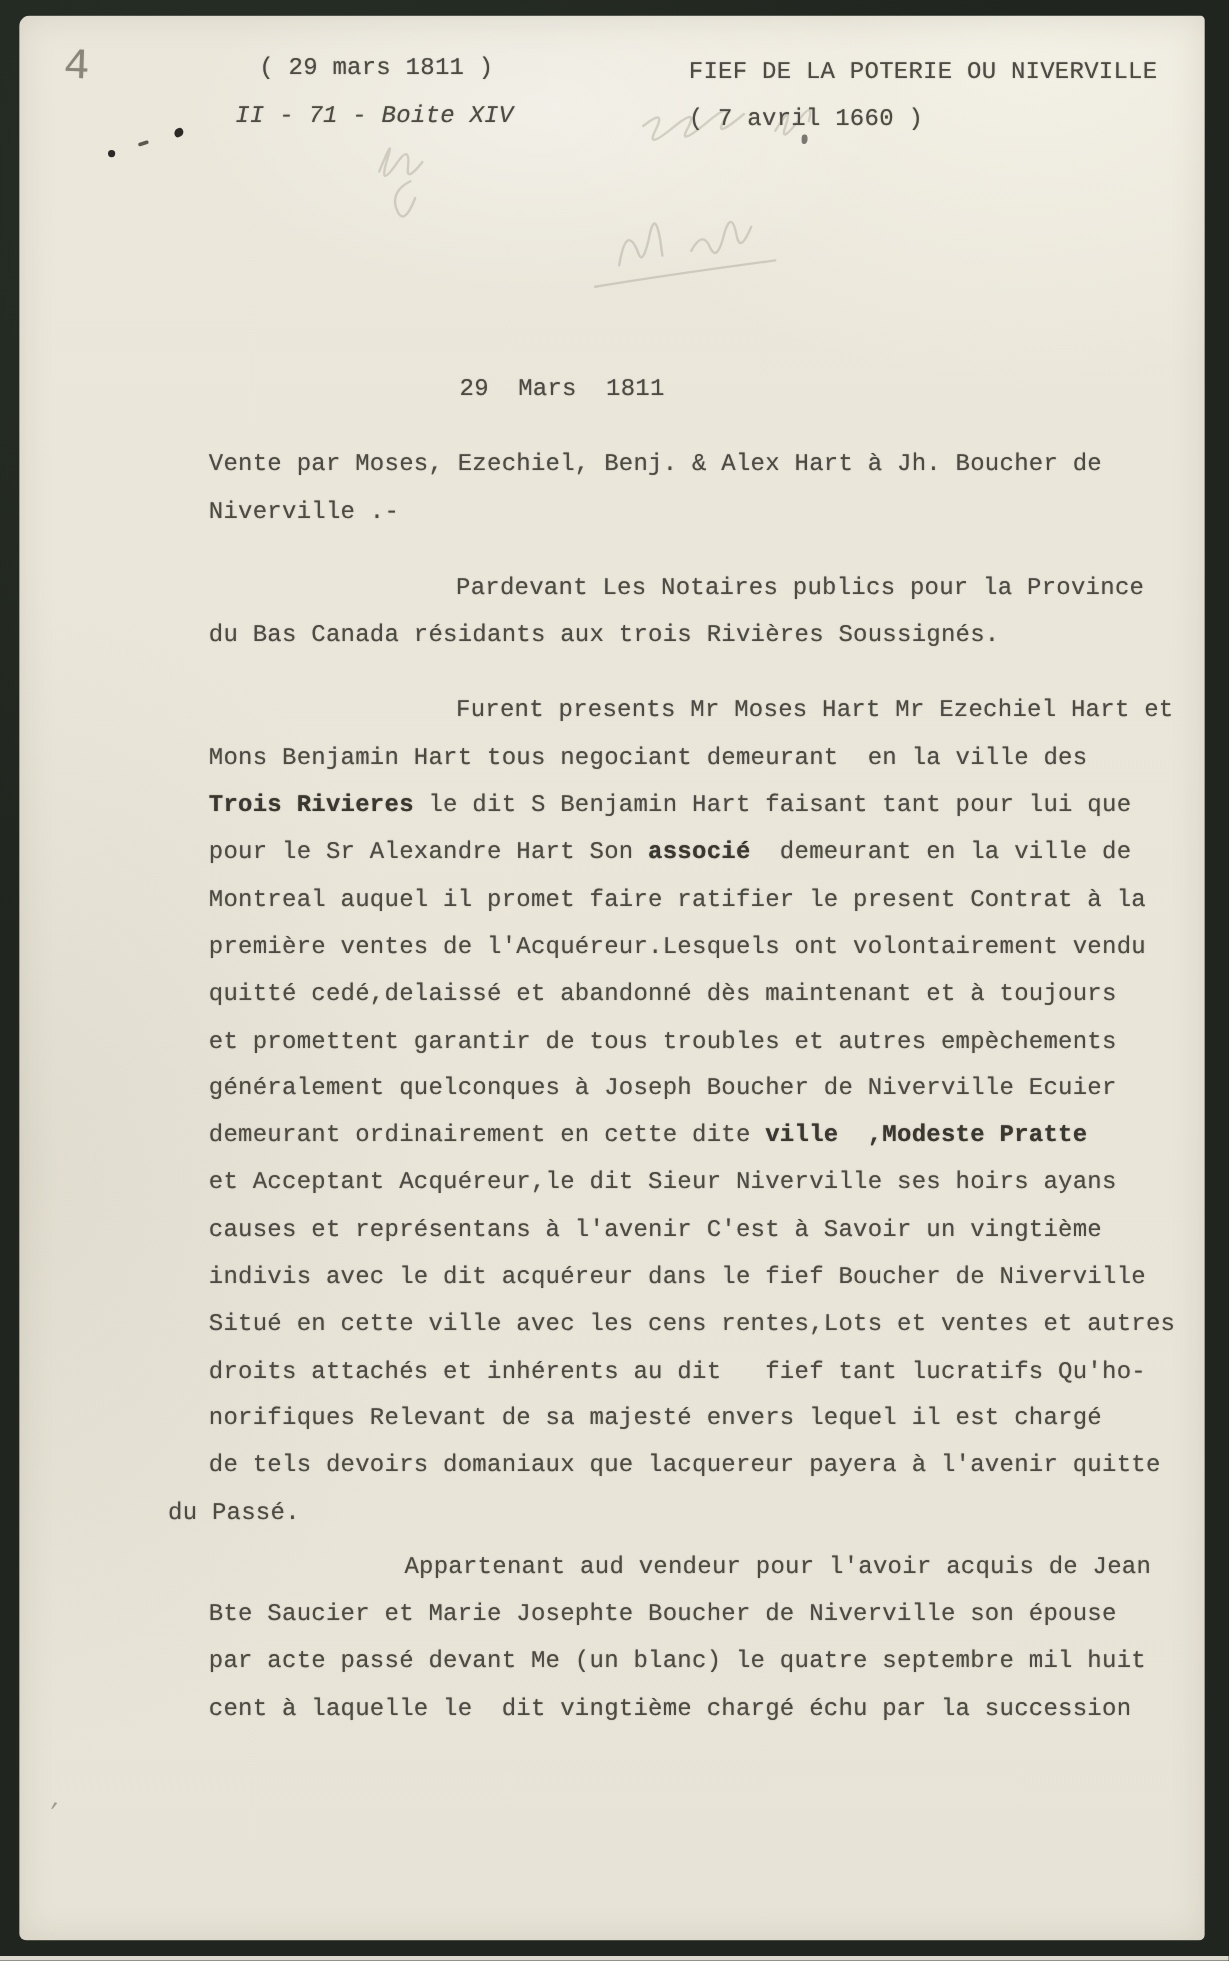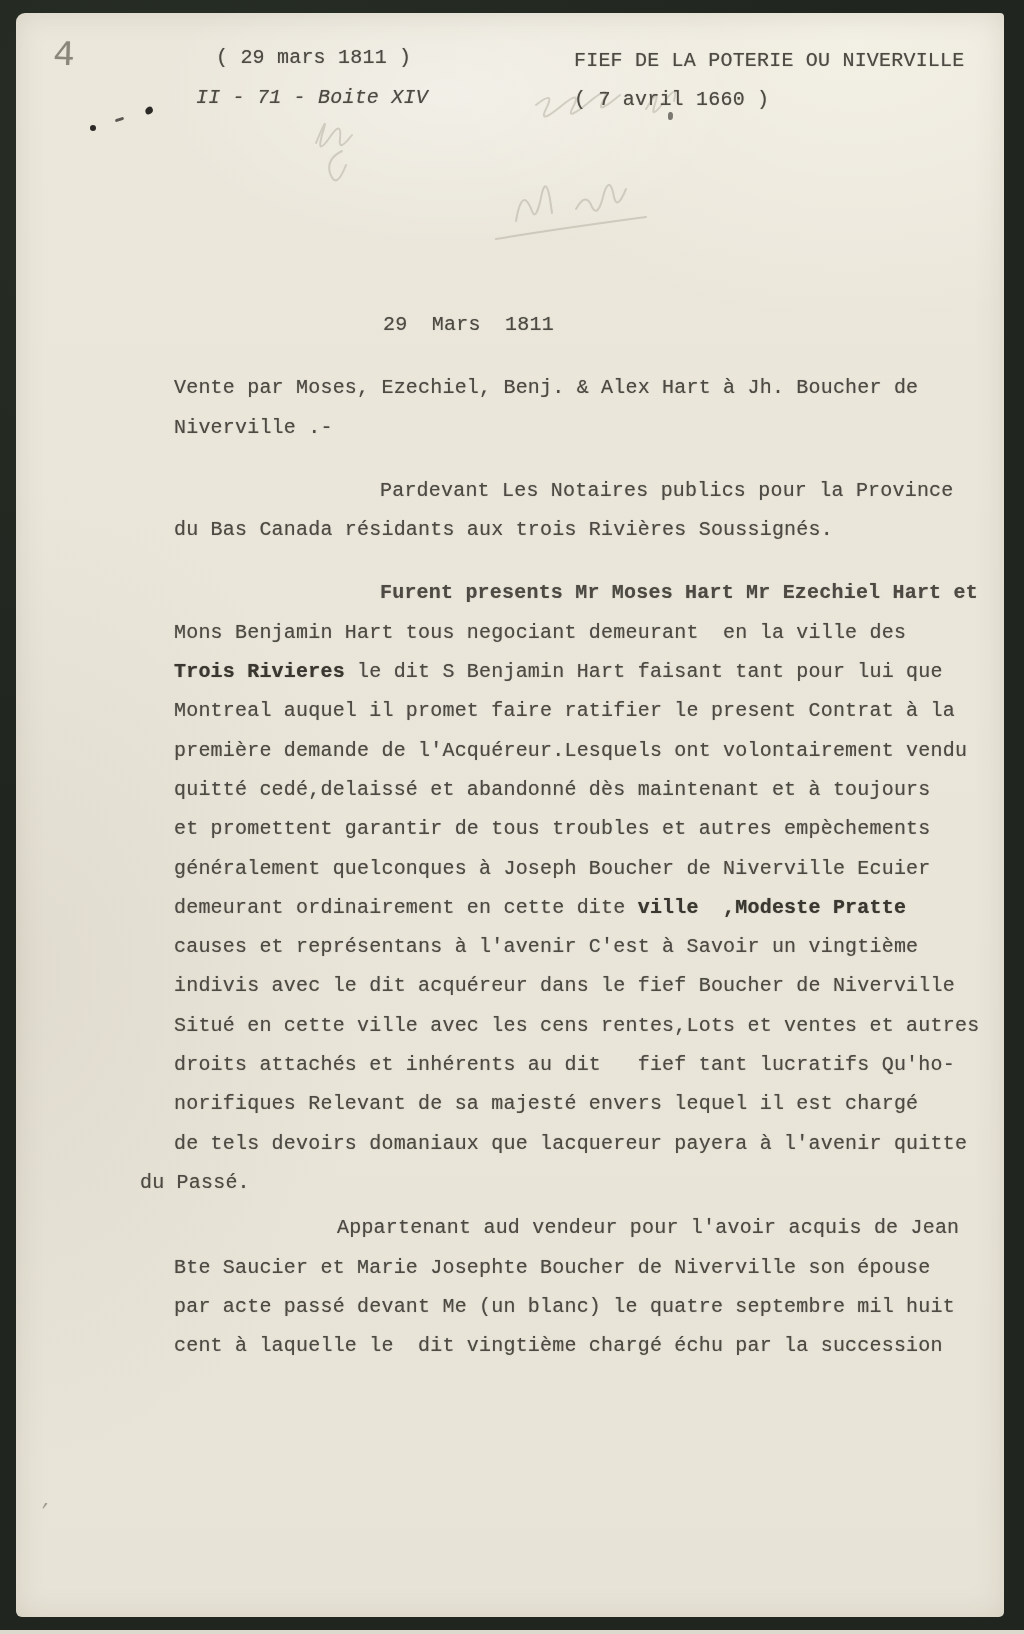--- a/index.html
+++ b/index.html
@@ -47,21 +47,21 @@
   .header-left{position:absolute;left:200px;top:33px;text-align:left;}
   .header-left .h2{margin-top:17px;margin-left:-20px;font-style:italic;}
   .header-right{position:absolute;left:558px;top:36px;width:386px;text-align:left;}
   .header-right .h2{margin-top:16px;}
   .flow{
     position:absolute;left:158px;top:292px;width:830px;
   }
   .ln{line-height:39.3px;min-height:39.3px;}
   .title-line{padding-left:209px;margin-bottom:24px;}
   .gap-xl{margin-top:62px;}
-  .gap-sm{margin-top:5px;font-weight:bold;}
+  .gap-sm{margin-top:5px;}
   .gap-md{margin-top:6px;}
   .indent-lg{padding-left:206px;margin-top:24px;}
   .indent-md{padding-left:163px;}
   .outdent{margin-left:-34px;}
   .b{font-weight:bold;color:#393730;text-shadow:0 0 1px rgba(57,55,48,.7);}
   .ink-dot{position:absolute;border-radius:50%;background:#2c2a26;}
   .dot1{left:74px;top:112px;width:6px;height:6px;}
   .dot2{left:129px;top:94px;width:8px;height:7px;transform:rotate(-30deg);border-radius:60% 40% 55% 45%;}
   .dot3{left:99px;top:105px;width:9px;height:3px;transform:rotate(-18deg);border-radius:2px;opacity:.75;}
   .dot4{left:652px;top:99px;width:5px;height:8px;border-radius:50% 50% 60% 40%;opacity:.6;}
@@ -112,26 +112,28 @@
 
       <div class="ln ink">Vente par Moses, Ezechiel, Benj. &amp; Alex Hart à Jh. Boucher de</div>
       <div class="ln ink">Niverville .-</div>
 
       <div class="ln ink indent-lg gap-xl">Pardevant Les Notaires publics pour la Province</div>
       <div class="ln ink">du Bas Canada résidants aux trois Rivières Soussignés.</div>
 
       <div class="ln ink indent-lg gap-sm">Furent presents Mr Moses Hart Mr Ezechiel Hart et</div>
       <div class="ln ink">Mons Benjamin Hart tous negociant demeurant  en la ville des</div>
       <div class="ln ink"><span class="b">Trois Rivieres</span><span> le dit S Benjamin Hart faisant tant pour lui que</span></div>
+      <div class="ln ink"><span>pour le Sr Alexandre Hart Son </span><span class="b">associé</span><span>  demeurant en la ville de</span></div>
       <div class="ln ink">Montreal auquel il promet faire ratifier le present Contrat à la</div>
-      <div class="ln ink">première demande de l'Acquéreur.Lesquels ont volontairement vendu</div>
+      <div class="ln ink">première ventes de l'Acquéreur.Lesquels ont volontairement vendu</div>
       <div class="ln ink">quitté cedé,delaissé et abandonné dès maintenant et à toujours</div>
       <div class="ln ink">et promettent garantir de tous troubles et autres empèchements</div>
       <div class="ln ink">généralement quelconques à Joseph Boucher de Niverville Ecuier</div>
       <div class="ln ink"><span>demeurant ordinairement en cette dite </span><span class="b">ville  ,Modeste Pratte</span></div>
+      <div class="ln ink">et Acceptant Acquéreur,le dit Sieur Niverville ses hoirs ayans</div>
       <div class="ln ink">causes et représentans à l'avenir C'est à Savoir un vingtième</div>
       <div class="ln ink">indivis avec le dit acquéreur dans le fief Boucher de Niverville</div>
       <div class="ln ink">Situé en cette ville avec les cens rentes,Lots et ventes et autres</div>
       <div class="ln ink">droits attachés et inhérents au dit   fief tant lucratifs Qu'ho-</div>
       <div class="ln ink">norifiques Relevant de sa majesté envers lequel il est chargé</div>
       <div class="ln ink">de tels devoirs domaniaux que lacquereur payera à l'avenir quitte</div>
       <div class="ln ink outdent">du Passé.</div>
 
       <div class="ln ink indent-md gap-md">Appartenant aud vendeur pour l'avoir acquis de Jean</div>
       <div class="ln ink">Bte Saucier et Marie Josephte Boucher de Niverville son épouse</div>

